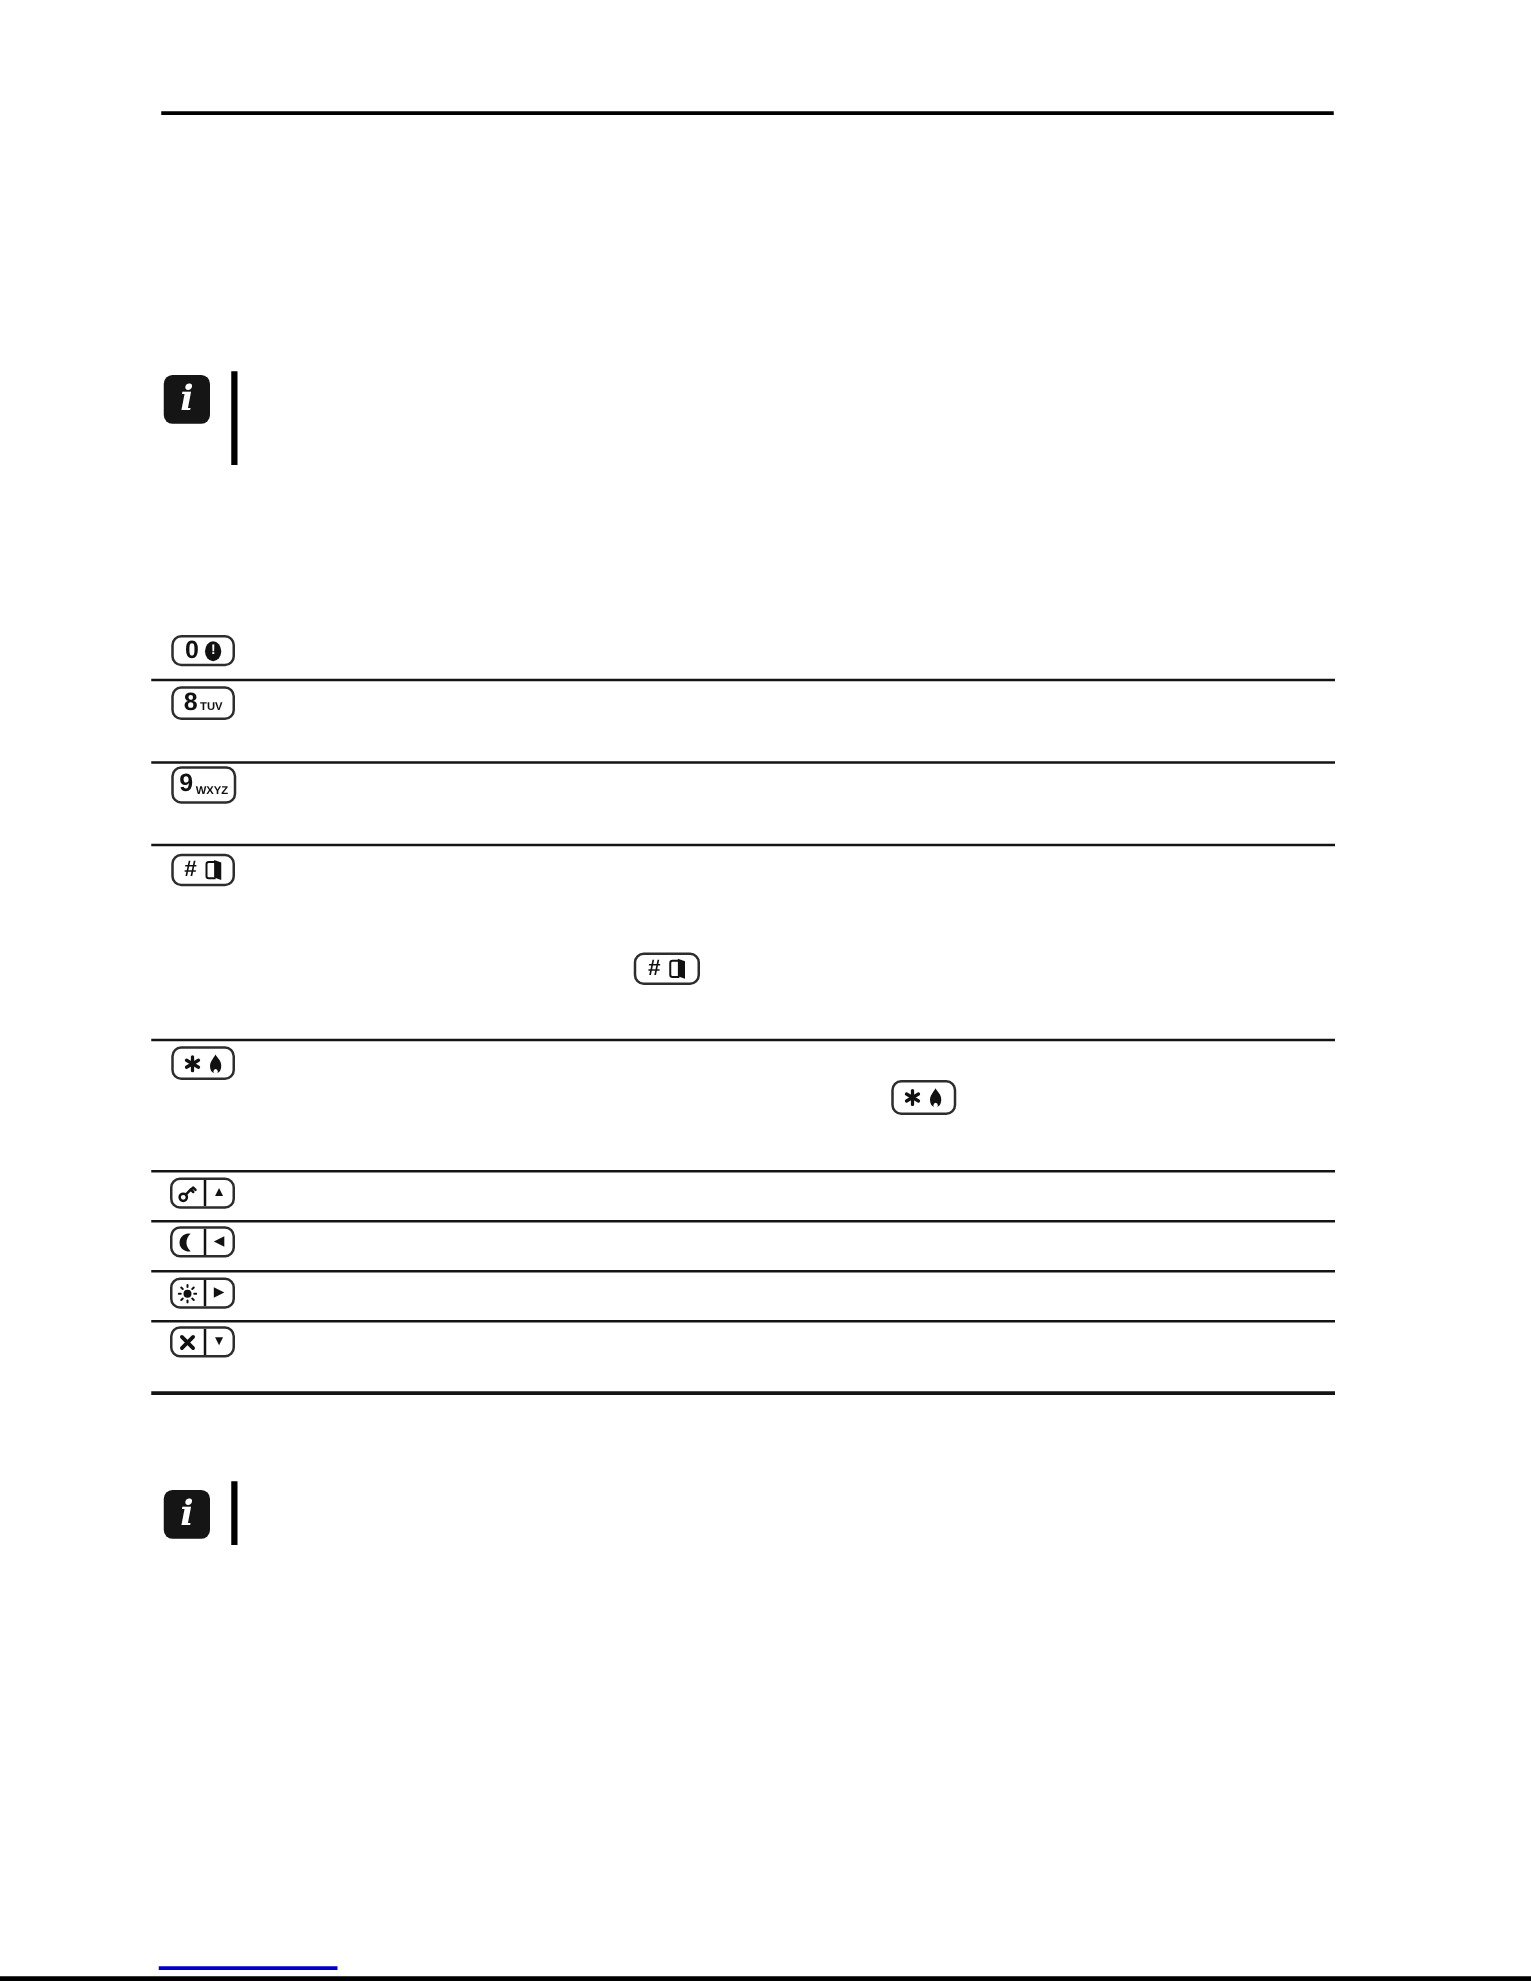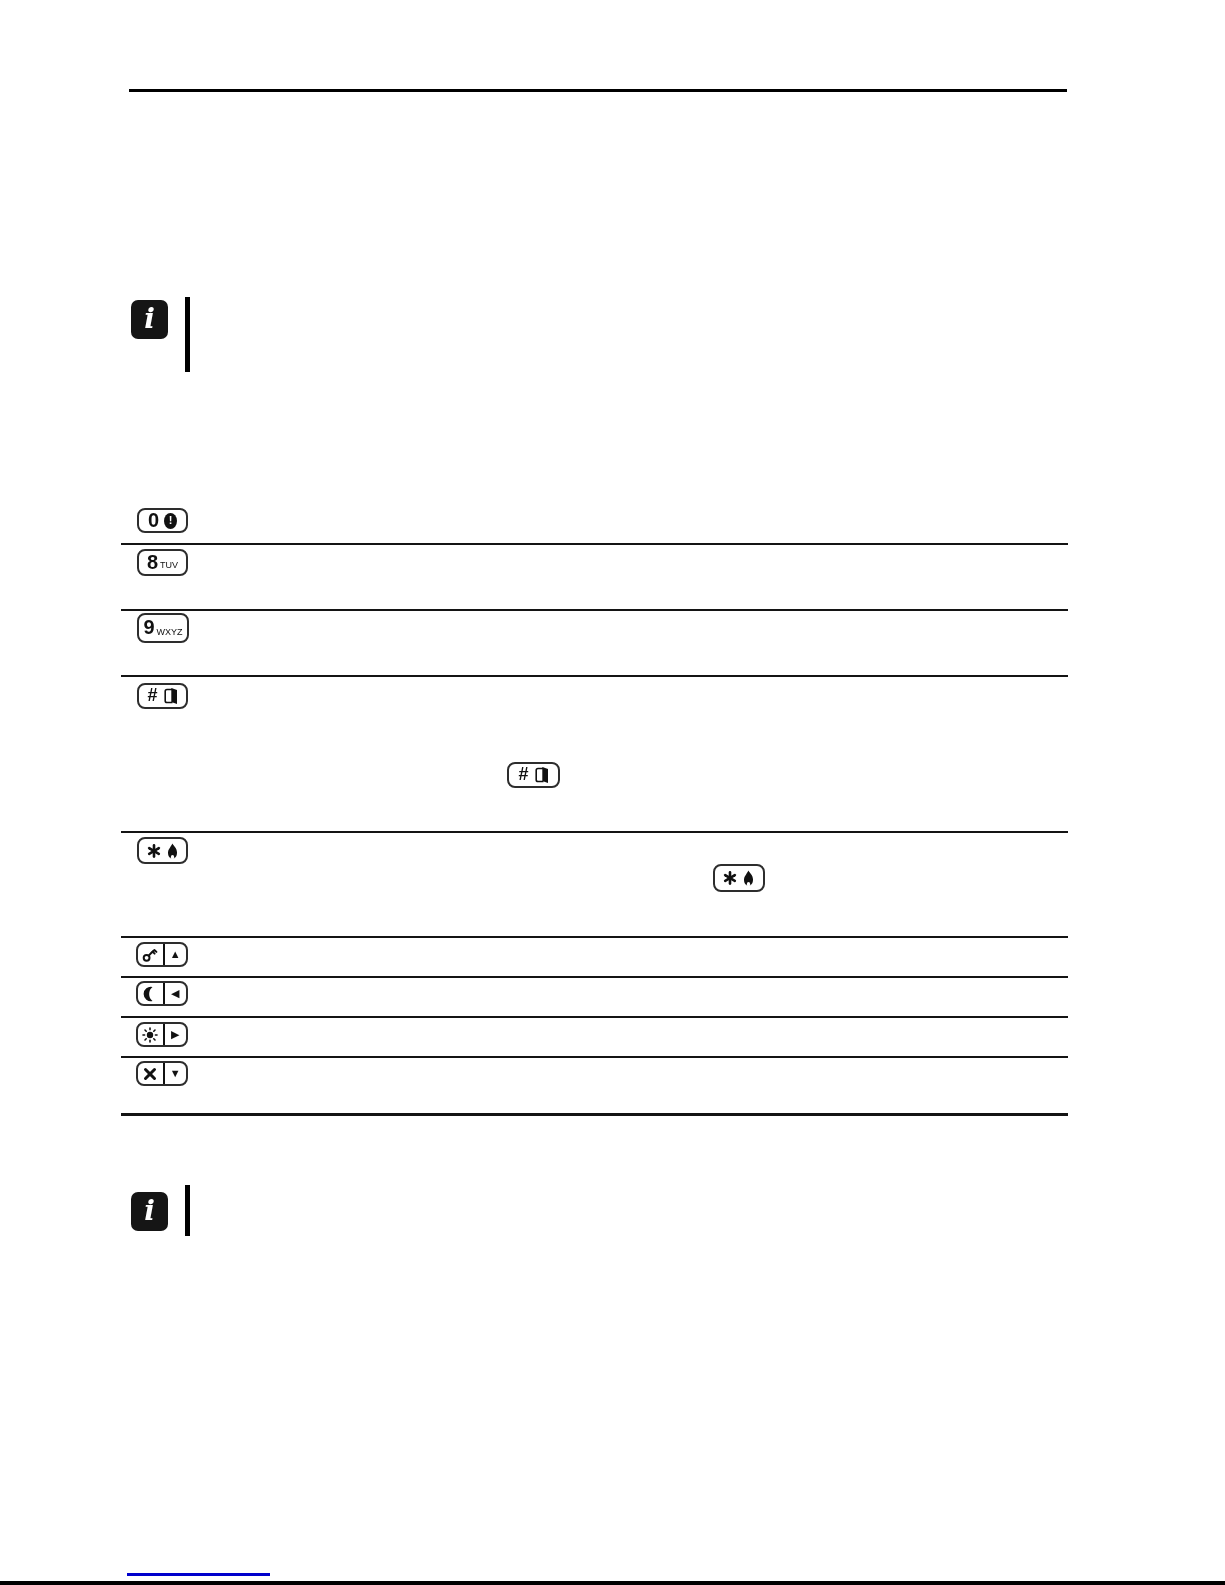--- a/index.html
+++ b/index.html
@@ -31,21 +31,21 @@
 
   
   .key{
     position:absolute;box-sizing:border-box;
     background:#fff;border:2px solid #2d2d2d;border-radius:8px;
     display:flex;align-items:center;justify-content:center;
     gap:5px;overflow:hidden;
   }
   .key .digit{font-weight:bold;font-size:20px;line-height:1;transform:translateY(-1px);}
   .key .sym{font-weight:bold;font-size:18px;line-height:1;transform:translateY(-1px);}
-  .key .letters{font-weight:normal;font-size:9px;line-height:1;align-self:flex-end;margin:0 0 4px -3px;letter-spacing:0;}
+  .key .letters{font-weight:bold;font-size:9px;line-height:1;align-self:flex-end;margin:0 0 4px -3px;letter-spacing:0;}
   .key .badge{
     width:13px;height:16px;border-radius:50%;
     background:#111;color:#fff;
     display:flex;align-items:center;justify-content:center;
     font-weight:bold;font-size:11px;line-height:1;
   }
   .key.split{gap:0;padding:0;}
   .key .cell-l{flex:1.15;display:flex;align-items:center;justify-content:center;height:100%;}
   .key .vdiv{width:2px;align-self:stretch;background:#111;}
   .key .cell-r{flex:1;display:flex;align-items:center;justify-content:center;height:100%;

